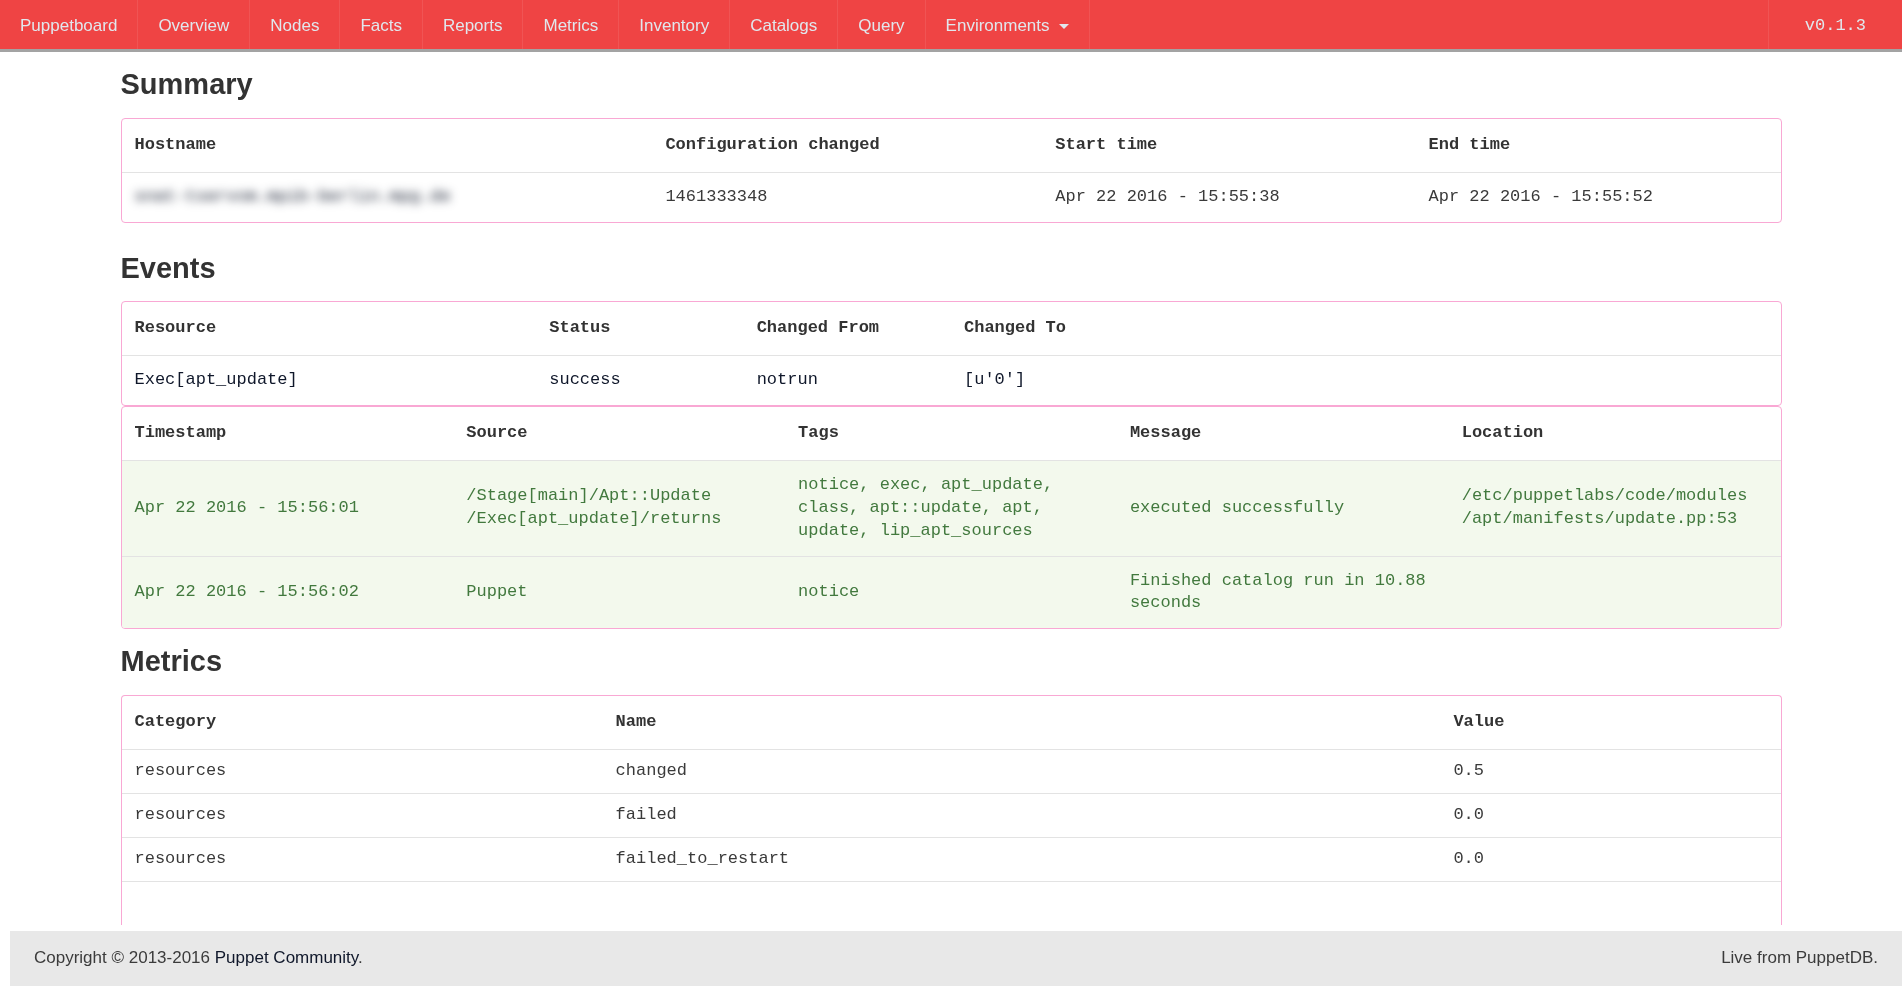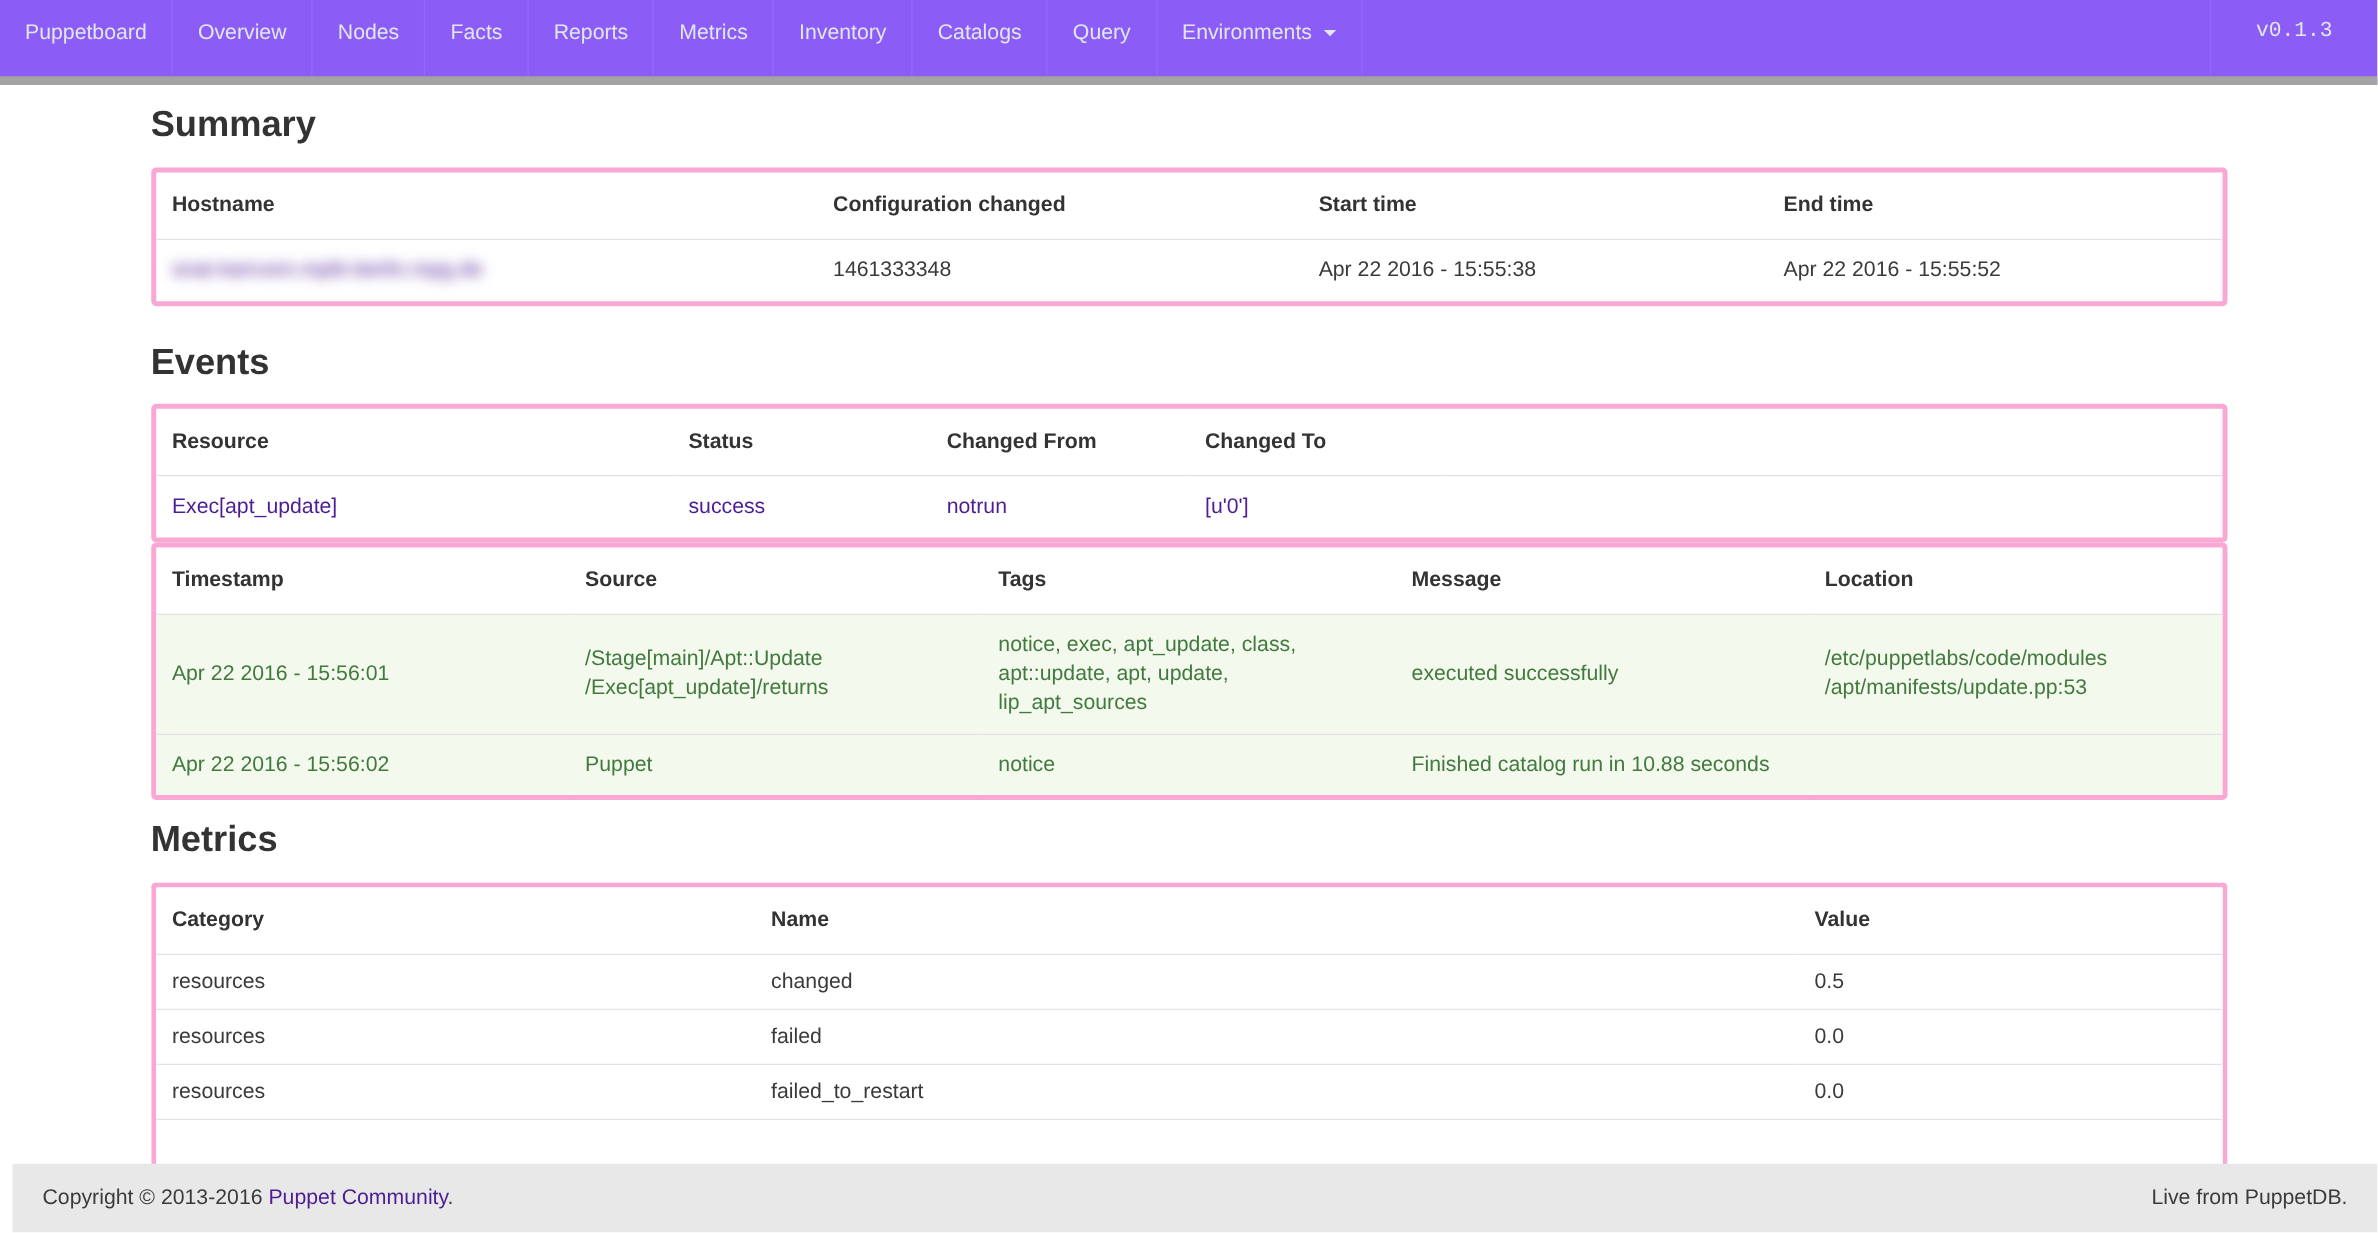--- a/index.html
+++ b/index.html
@@ -7,22 +7,22 @@
   body {
     width: 1902px; height: 986px;
     overflow: hidden; position: relative;
     background: #ffffff;
     font-family: "Liberation Sans", "DejaVu Sans", sans-serif;
     font-size: 17px; color: #3a3a3a; line-height: 1.35;
   }
 
   
   .navbar {
-    height: 68px; background: #8b5cf6;
-    border-bottom: 7px solid #a3a3a3;
+    height: 52px; background: #ef4444;
+    border-bottom: 3px solid #a3a3a3;
     display: flex; align-items: stretch;
     color: #e1e7ed;
   }
   .nav-left { display: flex; align-items: stretch; }
   .nav-item {
     line-height: 51px; padding: 0 20px;
     border-right: 1px solid rgba(255,255,255,0.09);
     color: #e1e7ed; text-decoration: none; cursor: pointer;
     white-space: nowrap;
   }
@@ -46,36 +46,36 @@
   h2 {
     font-size: 29px; line-height: 33px; font-weight: 700;
     color: #333; margin: 0;
   }
   .h-summary { margin: 16px 0 17px; }
   .h-events  { margin: 29px 0 16px; }
   .h-logs    { margin: 24px 0 17px; }
   .h-metrics { margin: 16px 0 17px; }
 
   .table-wrap {
-    border: 4px solid #f9a8d4; border-radius: 4px;
-    overflow: hidden; margin-bottom: 0;
+    border: 1px solid #f9a8d4; border-radius: 4px;
+    overflow: hidden; margin-bottom: 0; font-family: Liberation Mono, monospace;
   }
   .table-wrap.cut { border-bottom: none; border-radius: 4px 4px 0 0; }
   table { width: 100%; border-collapse: collapse; table-layout: fixed; }
   th, td {
     text-align: left; vertical-align: middle;
     padding: 13px 13px; font-size: 17px;
   }
   th { font-weight: 700; color: #333; padding: 15px 13px; }
   tbody tr td { border-top: 1px solid #e3e3e3; }
   thead tr th { border-bottom: none; }
   .t-compact th { padding: 15px 13px; }
   .t-compact td { padding: 10px 13px; }
 
-  a.lnk { color: #4c1d95; text-decoration: none; cursor: pointer; }
+  a.lnk { color: #0f172a; text-decoration: none; cursor: pointer; }
   .blurred { filter: blur(5px); }
 
   
   tr.log-success td { background: #f3f9ed; color: #42793e; }
 
   
   .page-footer {
     position: absolute; left: 10px; right: 0; bottom: 0;
     height: 55px; background: #e8e8e8;
     display: flex; align-items: center; justify-content: space-between;

